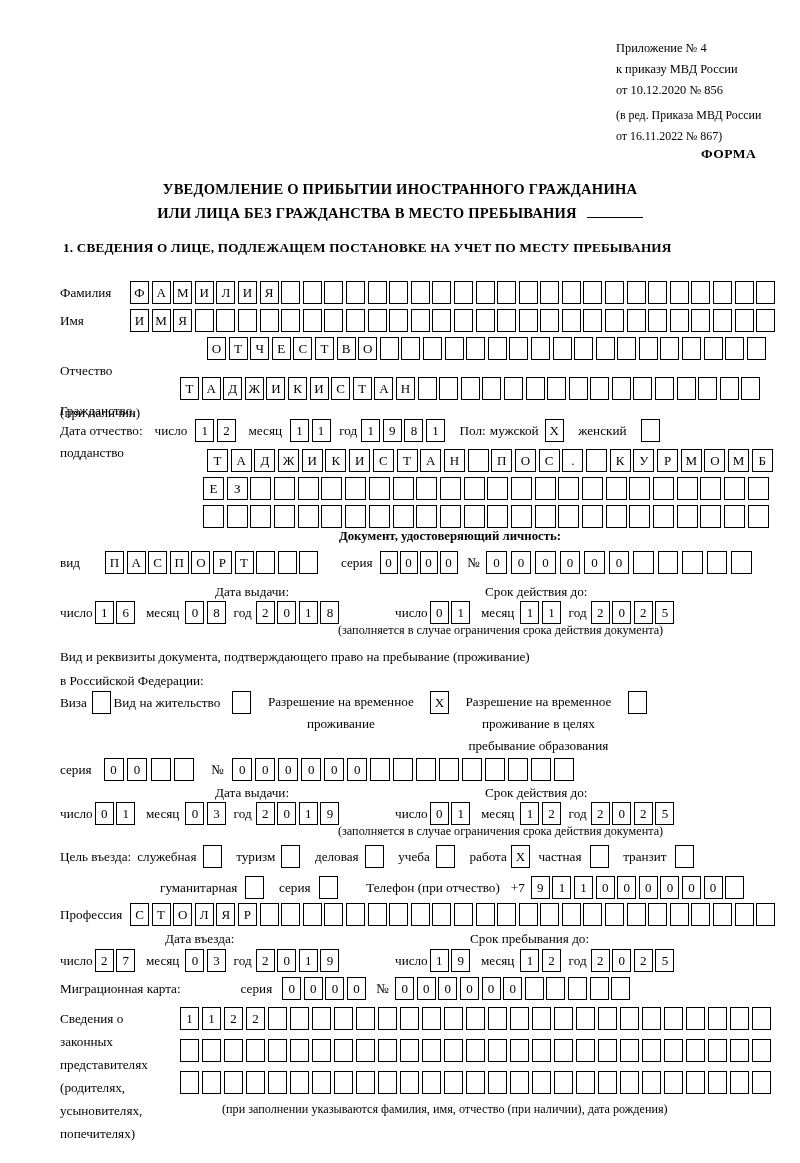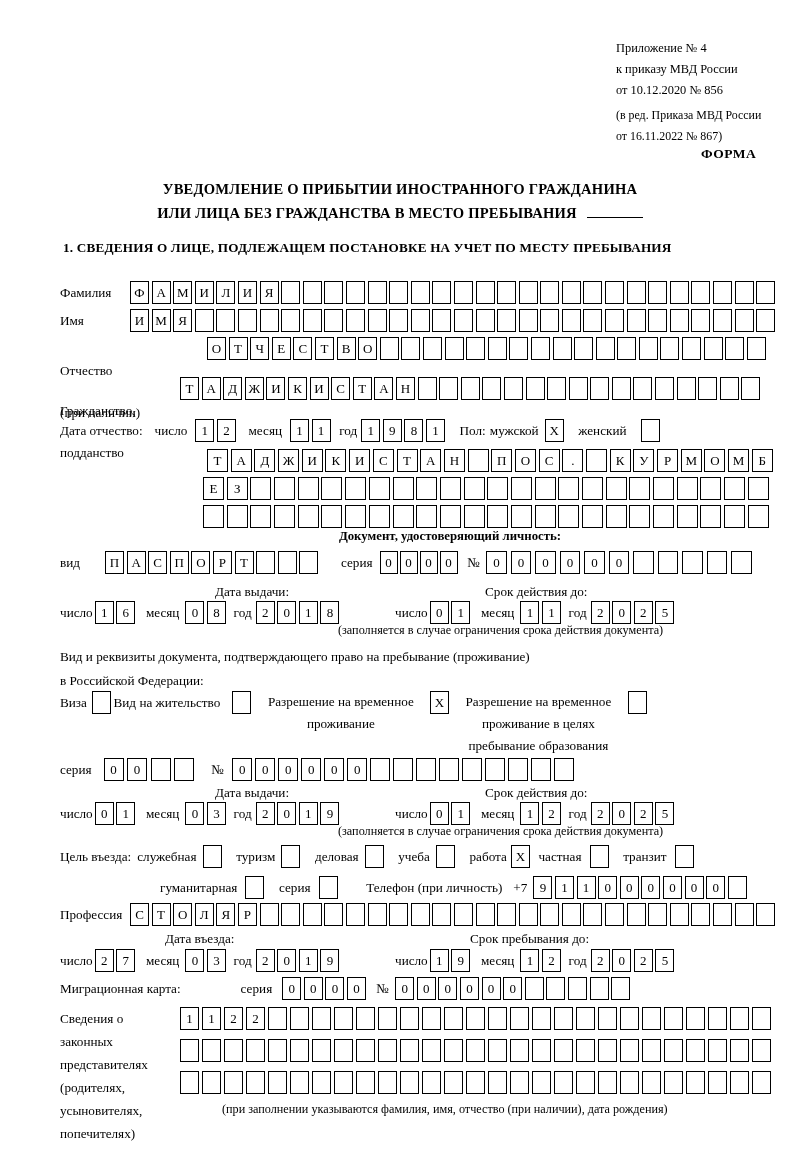--- a/index.html
+++ b/index.html
@@ -502,21 +502,21 @@
 
   <div class="abs row" style="left:160px;top:876px">
     <span class="lbl">гуманитарная</span>
     <span class="cells" style="margin-left:8px">
         <span class="cell"></span>
       </span>
     <span class="lbl" style="margin-left:12px">серия</span>
     <span class="cells" style="margin-left:8px">
         <span class="cell"></span>
       </span>
-    <span class="lbl" style="margin-left:26px">Телефон (при личность)</span>
+    <span class="lbl" style="margin-left:26px">Телефон (при отчество)</span>
     <span class="lbl" style="margin-left:11px">+7</span>
     <span class="cells" style="margin-left:6px">
         <span class="cell">9</span>
         <span class="cell">1</span>
         <span class="cell">1</span>
         <span class="cell">0</span>
         <span class="cell">0</span>
         <span class="cell">0</span>
         <span class="cell">0</span>
         <span class="cell">0</span>

